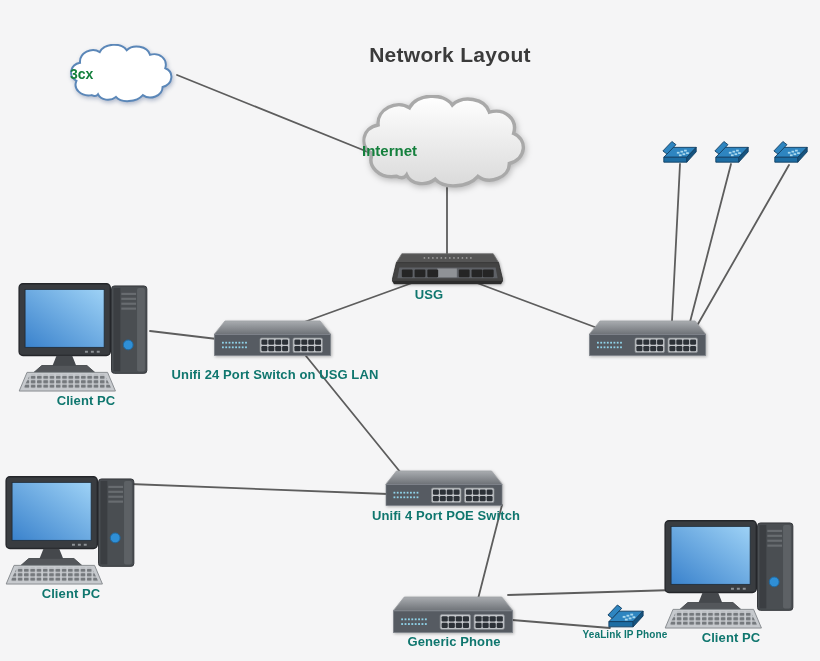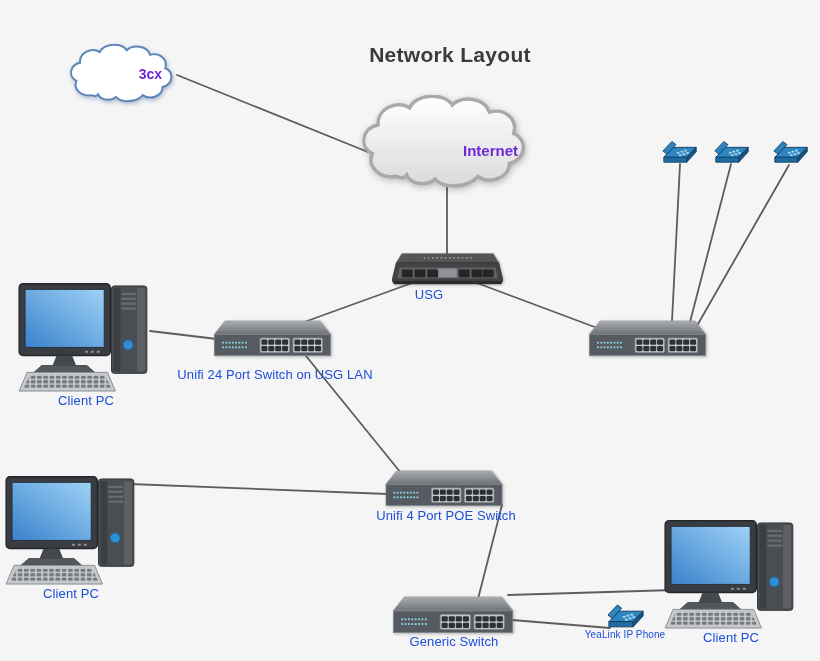--- a/index.html
+++ b/index.html
@@ -9,31 +9,31 @@
   }
   .edges{position:absolute;left:0;top:0;width:820px;height:661px;}
   .edges line{stroke:#5d5d5d;stroke-width:1.8;stroke-linecap:round;}
   .title{
     position:absolute;left:280px;top:43px;width:340px;text-align:center;
     font-size:21px;font-weight:bold;color:#3b3b3b;letter-spacing:.3px;
   }
   .icon{position:absolute;}
   .icon svg{display:block;width:100%;height:100%;}
   .node-label{
-    position:absolute;font-weight:normal;font-size:13px;color:#1d4ed8;
+    position:absolute;font-weight:bold;font-size:13px;color:#0f766e;
     text-align:center;letter-spacing:.1px;white-space:nowrap;
   }
   .node-label.small{font-size:10px;}
   .cloud{position:absolute;}
   .cloud svg{display:block;width:100%;height:100%;overflow:visible;}
   .cloud-3cx svg{filter:drop-shadow(1.5px 2.5px 2px rgba(90,110,150,.45));}
   .cloud-internet svg{filter:drop-shadow(1px 2px 3px rgba(0,0,0,.25));}
   .cloud .cloud-label{
-    position:absolute;left:0;right:16px;text-align:right;
-    font-weight:bold;color:#6d28d9;
+    position:absolute;left:0;right:0;text-align:left;
+    font-weight:bold;color:#15803d;
   }
   .cloud-3cx .cloud-label{top:22px;font-size:14px;}
   .cloud-internet .cloud-label{top:47px;font-size:15px;}
   .shadow-dev svg{filter:drop-shadow(1px 1.8px 1.6px rgba(0,0,0,.28));}
 </style>
 </head>
 <body>
 
 <div class="canvas">
 
@@ -235,21 +235,21 @@
         <use href="#sym-switch"></use>
       </svg>
   </div>
   <div class="node-label" style="left:326px;top:508px;width:240px">Unifi 4 Port POE Switch</div>
 
   <div class="icon shadow-dev" style="left:393px;top:596px;width:120px;height:37px">
     <svg viewBox="0 0 117 36">
         <use href="#sym-switch"></use>
       </svg>
   </div>
-  <div class="node-label" style="left:334px;top:634px;width:240px">Generic Switch</div>
+  <div class="node-label" style="left:334px;top:634px;width:240px">Generic Phone</div>
 
   <div class="icon" style="left:18px;top:283px;width:132px;height:110px">
     <svg viewBox="0 0 134 112">
         <use href="#sym-pc"></use>
       </svg>
   </div>
   <div class="node-label" style="left:16px;top:393px;width:140px">Client PC</div>
 
   <div class="icon" style="left:5px;top:476px;width:132px;height:110px">
     <svg viewBox="0 0 134 112">

